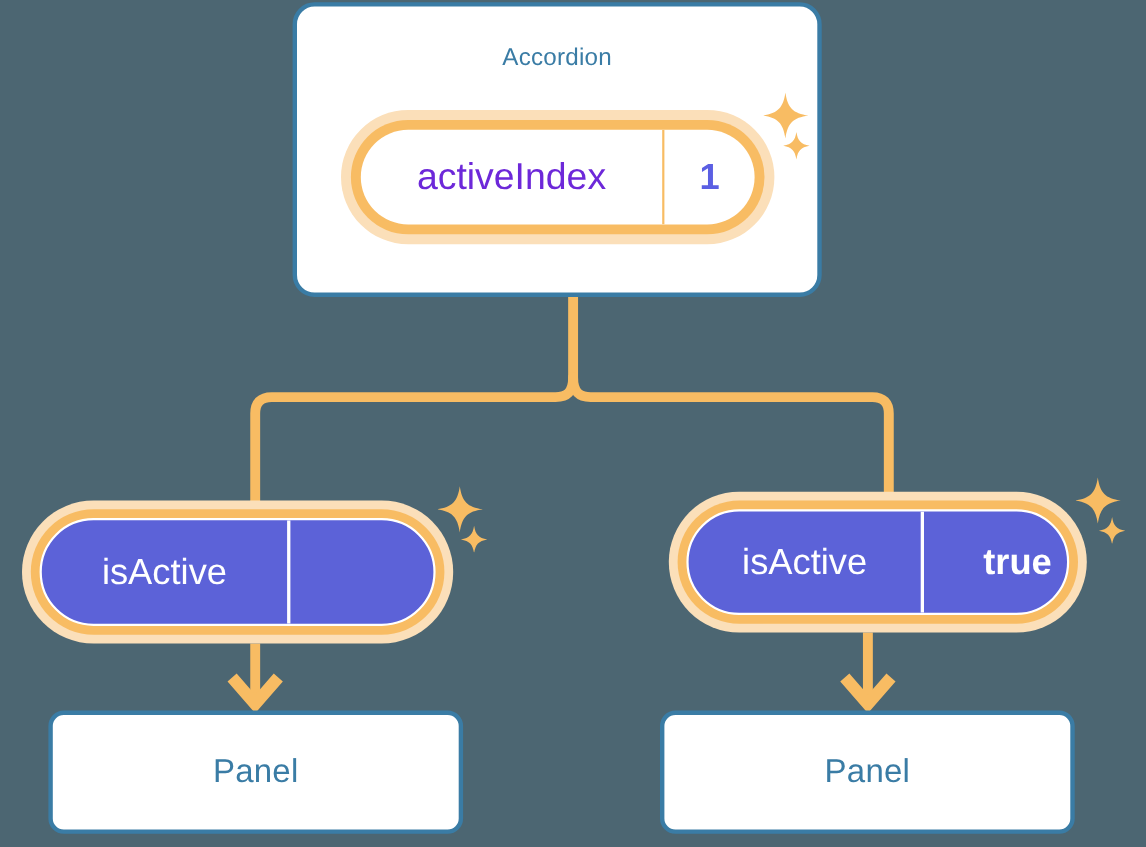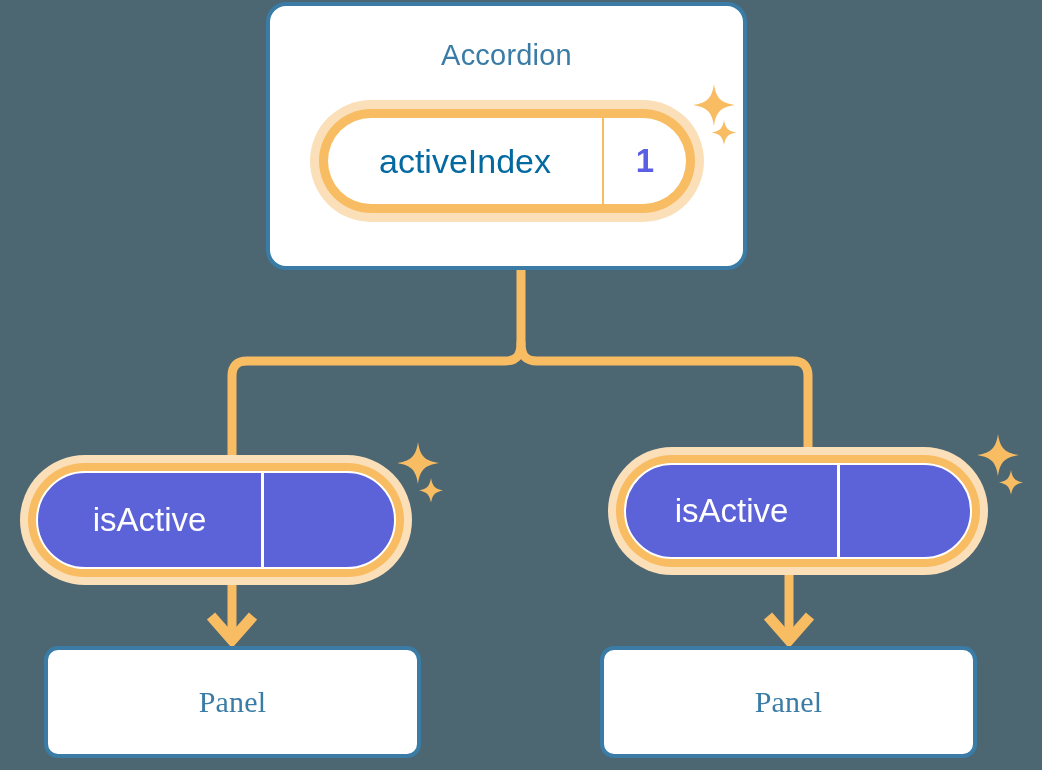--- a/index.html
+++ b/index.html
@@ -15,21 +15,21 @@
   
   .card{
     position:absolute;
     background:#ffffff;
     border:4px solid #3a7ca5;
     border-radius:18px;
     box-sizing:border-box;
   }
   .card-title{
     color:#3a7ca5;
-    font-size:29px;
+    font-size:22px;
     font-weight:400;
     text-align:center;
     letter-spacing:.2px;
     white-space:nowrap;
   }
 
   
   #root-card{
     left:266px;top:2px;width:481px;height:268px;
     border-radius:20px;
@@ -70,21 +70,21 @@
   #state-pill-root .pill-inner{
     background:#f8bc63;          
     padding:9px;
   }
   #state-pill-root .pill-body{
     flex:1 1 auto;display:flex;align-items:stretch;
     background:#ffffff;border-radius:999px;overflow:hidden;
   }
   #state-pill-root .pill-key{
     flex:0 0 276px;
-    color:#0369a1;font-size:34px;font-weight:400;
+    color:#6d28d9;font-size:34px;font-weight:400;
     border-right:2px solid #f8bc63;
   }
   #state-pill-root .pill-val{
     flex:1 1 auto;
     color:#5b5fe3;font-size:33px;font-weight:bold;
   }
 
   
   .pill-dark{
     background:#fbdfb9;
@@ -117,21 +117,21 @@
   #state-pill-right .pill-key{flex:0 0 214px;}
   #state-pill-right .pill-val{flex:1 1 auto;}
 
   
   .panel-card{
     width:377px;height:112px;border-radius:14px;
     display:flex;align-items:center;justify-content:center;
   }
   #panel-card-left{left:44px;top:646px;}
   #panel-card-right{left:600px;top:646px;}
-  .panel-card .card-title{font-size:30px;font-family:Liberation Serif, serif;}
+  .panel-card .card-title{font-size:30px;}
 
   
   #connectors{
     position:absolute;left:0;top:0;width:1042px;height:770px;
     pointer-events:none;
   }
 
   
   .sparkle{position:absolute;}
 </style>
@@ -192,20 +192,21 @@
   </svg>
 
   <div class="card panel-card" id="panel-card-left">
     <div class="card-title">Panel</div>
   </div>
 
   <div class="pill pill-dark" id="state-pill-right">
     <div class="pill-inner">
       <div class="pill-body">
         <div class="pill-key">isActive</div>
+        <div class="pill-val">true</div>
       </div>
     </div>
   </div>
 
   <svg class="sparkle" style="left:978px;top:432px;" width="48" height="62" viewBox="0 0 48 62" xmlns="http://www.w3.org/2000/svg">
     <path d="M20 2 C22 16 27 21 41 23 C27 25 22 30 20 44 C18 30 13 25 -1 23 C13 21 18 16 20 2 Z" fill="#f8bc63"></path>
     <path d="M33 38 C34.3 46 37 49 45 50.5 C37 52 34.3 55 33 63 C31.7 55 29 52 21 50.5 C29 49 31.7 46 33 38 Z" fill="#f8bc63"></path>
   </svg>
 
   <div class="card panel-card" id="panel-card-right">

